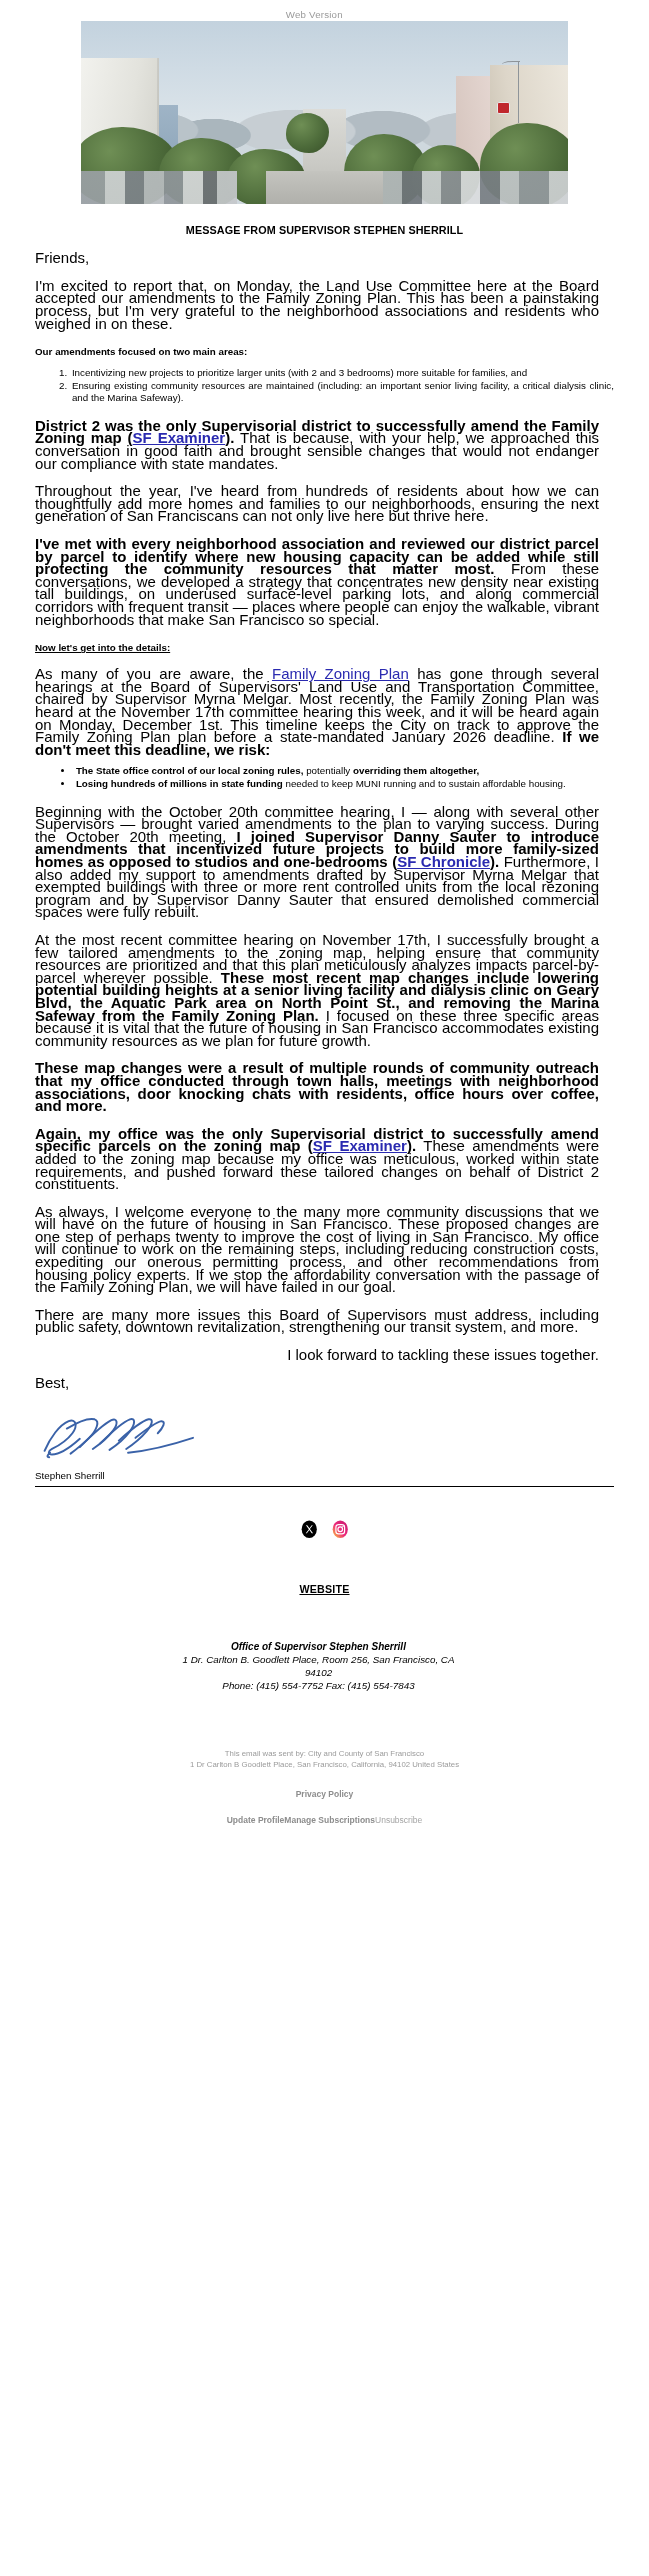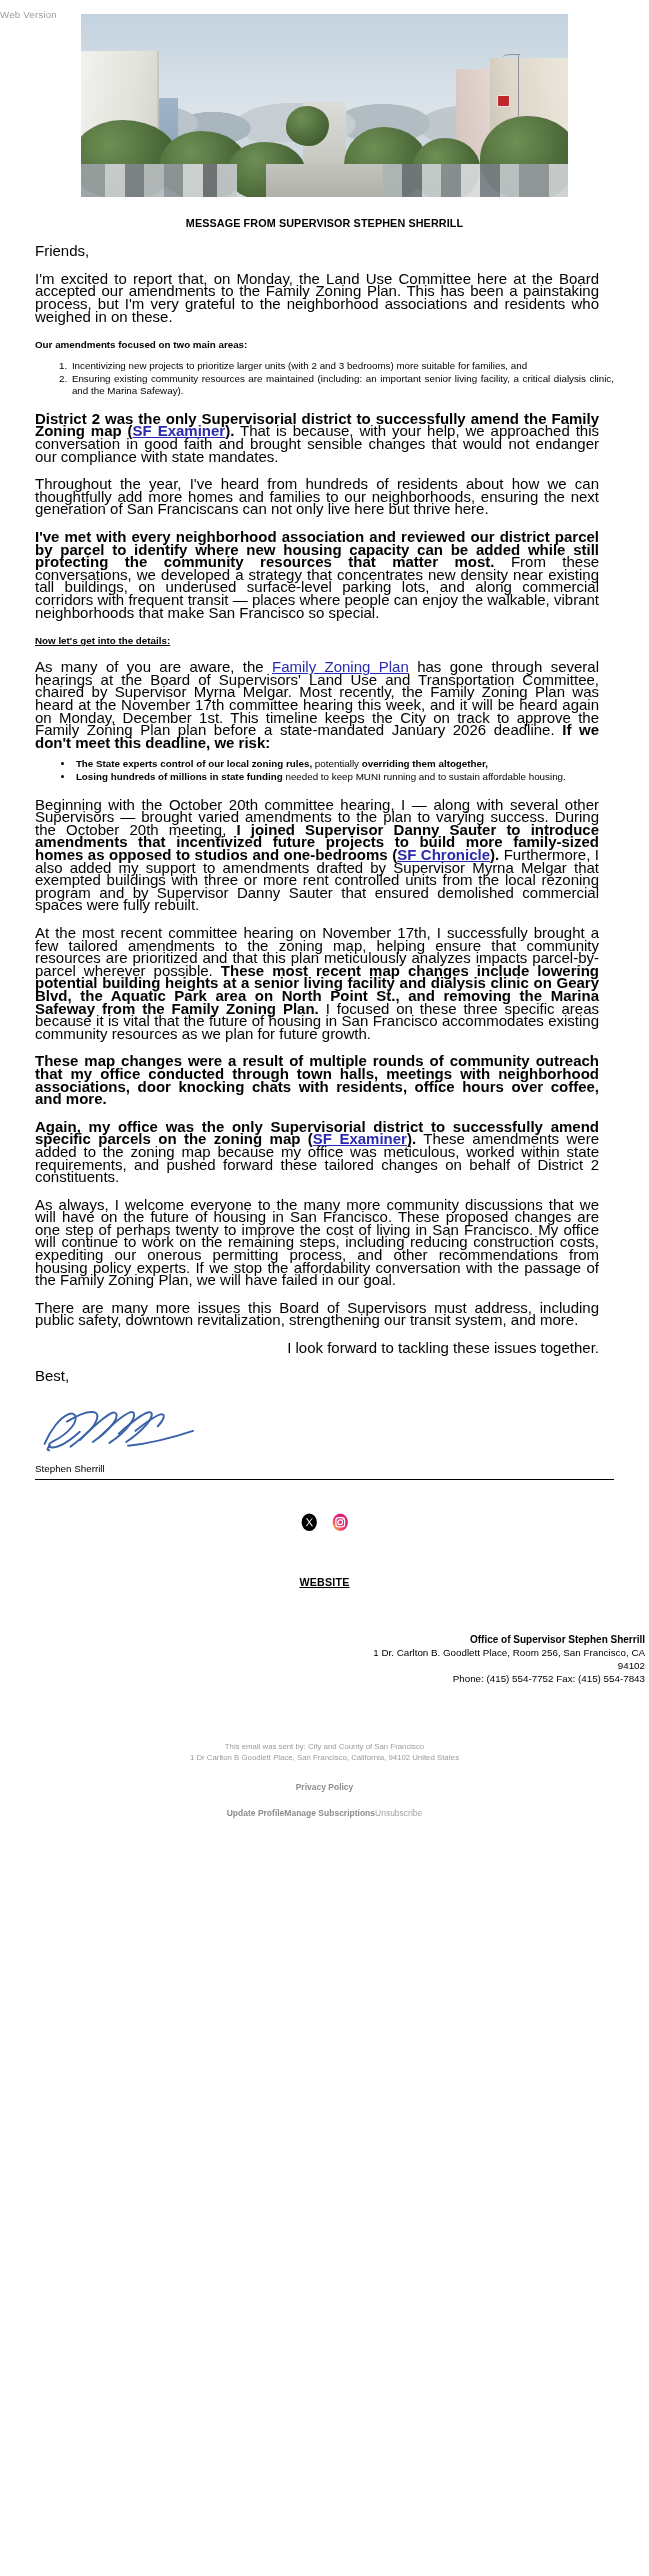--- a/index.html
+++ b/index.html
@@ -16,23 +16,23 @@
   .page {
     width: 649px;
     position: relative;
     background: #ffffff;
     padding-bottom: 7.4px;
     box-sizing: border-box;
   }
 
   
   .topbar {
-    height: 14px;
+    height: 21px;
     padding: 3.7px 20.4px 0 0;
-    text-align: left;
+    text-align: center;
     box-sizing: border-box;
   }
   .topbar .weblink {
     font-size: 9.7px;
     color: #9a9a9a;
     text-decoration: none;
     letter-spacing: 0.2px;
   }
 
   
@@ -211,24 +211,25 @@
   a.website {
     font-size: 10.7px;
     font-weight: bold;
     color: #000;
     text-decoration: underline;
     letter-spacing: 0.2px;
   }
 
   
   .office {
-    text-align: right;
-    margin: 44px 4px 0 0;
+    text-align: center;
+    margin: 44px 12px 0 0;
     font-size: 9.8px;
     line-height: 13px;
+    font-style: italic;
   }
   .office .title { font-weight: bold; font-size: 10px; }
   .office .addr, .office .phone { font-weight: normal; }
 
   
   .fineprint {
     text-align: center;
     margin: 57px 0 0 0;
     color: #9b9b9b;
     font-size: 7.8px;
@@ -309,21 +310,21 @@
 
     <p class="para">Throughout the year, I've heard from hundreds of residents about how we can thoughtfully add more homes and families to our neighborhoods, ensuring the next generation of San Franciscans can not only live here but thrive here.</p>
 
     <p class="para"><span class="b">I've met with every neighborhood association and reviewed our district parcel by parcel to identify where new housing capacity can be added while still protecting the community resources that matter most.</span><span> From these conversations, we developed a strategy that concentrates new density near existing tall buildings, on underused surface-level parking lots, and along commercial corridors with frequent transit — places where people can enjoy the walkable, vibrant neighborhoods that make San Francisco so special.</span></p>
 
     <p class="subhead-u">Now let's get into the details:</p>
 
     <p class="para"><span>As many of you are aware, the </span><a class="link plain" href="#">Family Zoning Plan</a><span> has gone through several hearings at the Board of Supervisors' Land Use and Transportation Committee, chaired by Supervisor Myrna Melgar. Most recently, the Family Zoning Plan was heard at the November 17th committee hearing this week, and it will be heard again on Monday, December 1st. This timeline keeps the City on track to approve the Family Zoning Plan plan before a state-mandated January 2026 deadline. </span><span class="b">If we don't meet this deadline, we risk:</span></p>
 
     <ul class="risks">
-      <li><span class="b">The State experts control of our local zoning rules,</span><span> potentially </span><span class="b">overriding them altogether,</span></li>
+      <li><span class="b">The State office control of our local zoning rules,</span><span> potentially </span><span class="b">overriding them altogether,</span></li>
       <li><span class="b">Losing hundreds of millions in state funding</span><span> needed to keep MUNI running and to sustain affordable housing.</span></li>
     </ul>
 
     <p class="para"><span>Beginning with the October 20th committee hearing, I — along with several other Supervisors — brought varied amendments to the plan to varying success. During the October 20th meeting, </span><span class="b">I joined Supervisor Danny Sauter to introduce amendments that incentivized future projects to build more family-sized homes as opposed to studios and one-bedrooms (</span><a class="link" href="#">SF Chronicle</a><span class="b">).</span><span> Furthermore, I also added my support to amendments drafted by Supervisor Myrna Melgar that exempted buildings with three or more rent controlled units from the local rezoning program and by Supervisor Danny Sauter that ensured demolished commercial spaces were fully rebuilt.</span></p>
 
     <p class="para"><span>At the most recent committee hearing on November 17th, I successfully brought a few tailored amendments to the zoning map, helping ensure that community resources are prioritized and that this plan meticulously analyzes impacts parcel-by-parcel wherever possible. </span><span class="b">These most recent map changes include lowering potential building heights at a senior living facility and dialysis clinic on Geary Blvd, the Aquatic Park area on North Point St., and removing the Marina Safeway from the Family Zoning Plan.</span><span> I focused on these three specific areas because it is vital that the future of housing in San Francisco accommodates existing community resources as we plan for future growth.</span></p>
 
     <p class="para"><span class="b">These map changes were a result of multiple rounds of community outreach that my office conducted through town halls, meetings with neighborhood associations, door knocking chats with residents, office hours over coffee, and more.</span></p>
 
     <p class="para"><span class="b">Again, my office was the only Supervisorial district to successfully amend specific parcels on the zoning map (</span><a class="link" href="#">SF Examiner</a><span class="b">).</span><span> These amendments were added to the zoning map because my office was meticulous, worked within state requirements, and pushed forward these tailored changes on behalf of District 2 constituents.</span></p>

